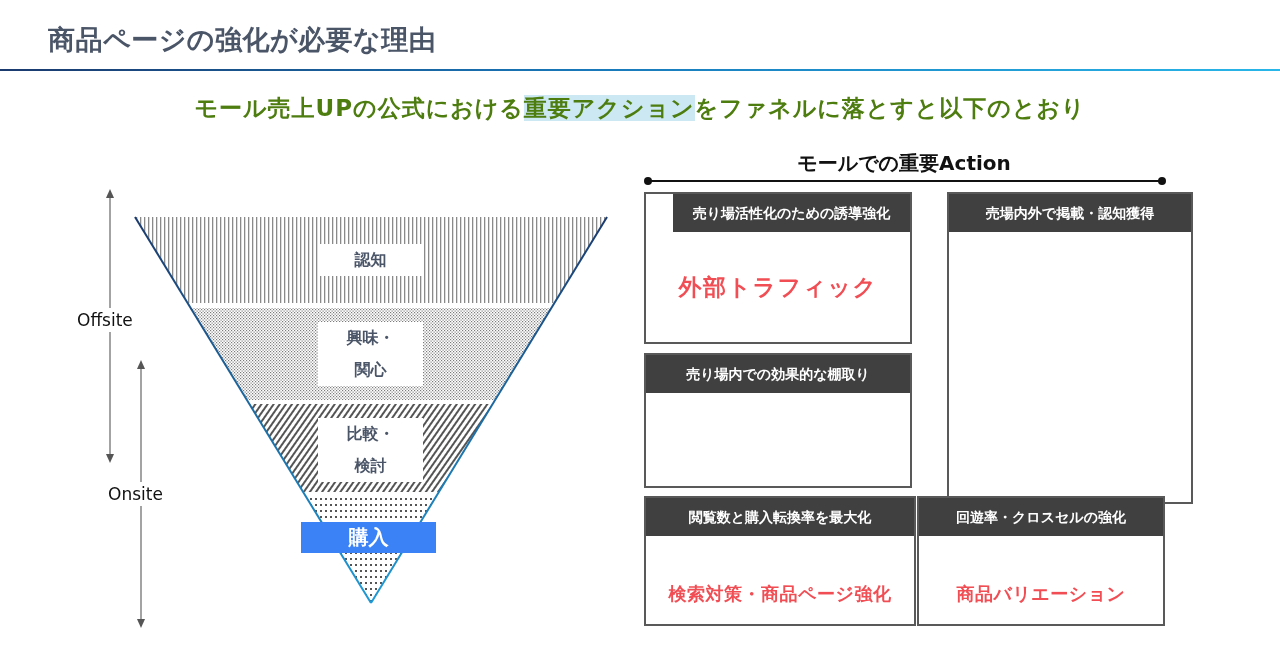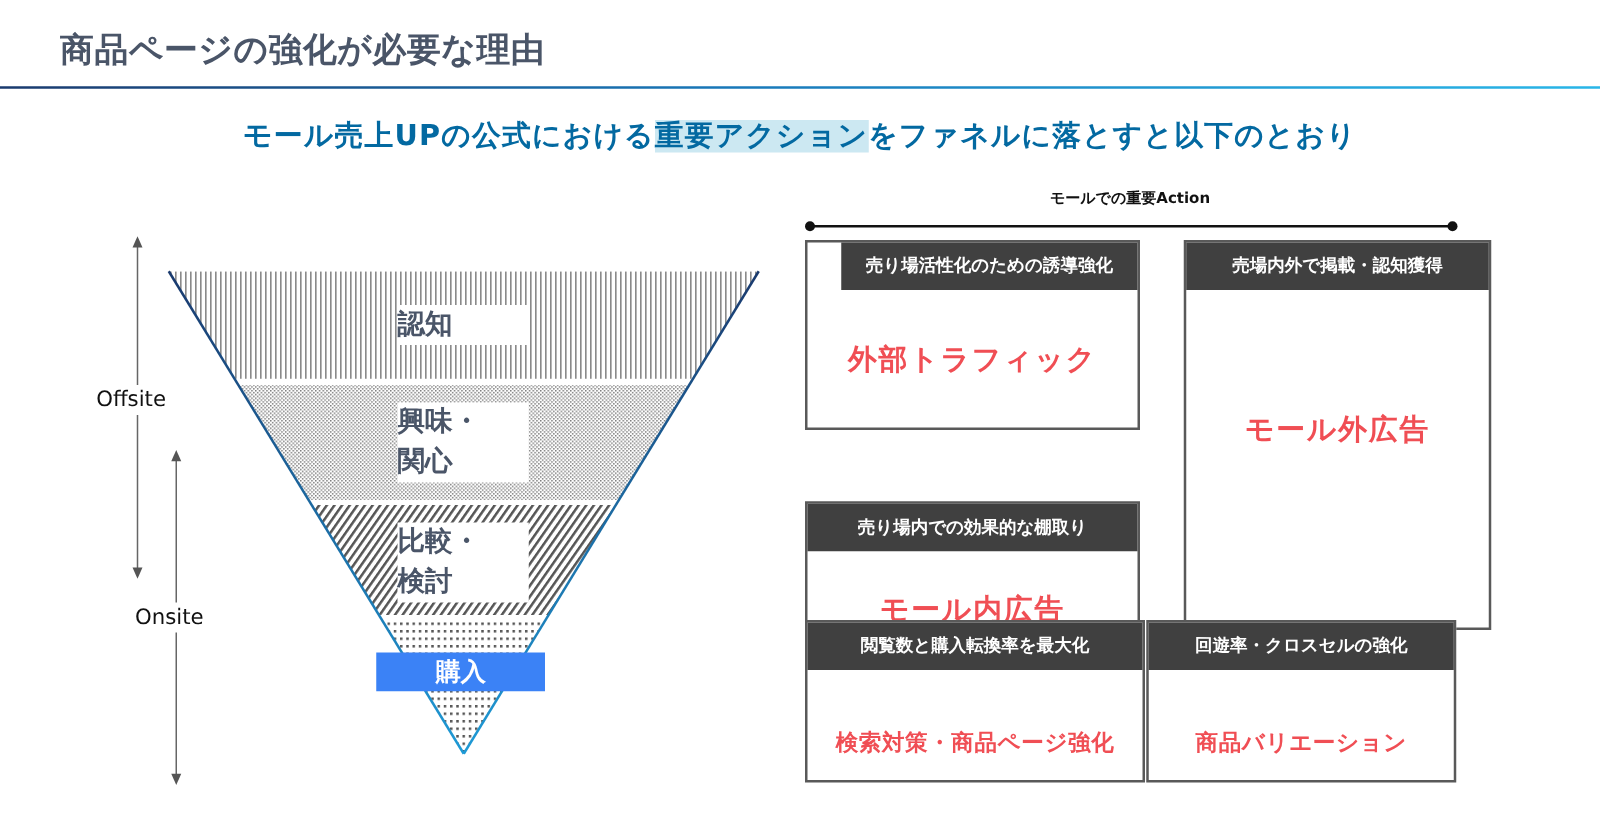--- a/index.html
+++ b/index.html
@@ -3,35 +3,35 @@
 <meta charset="utf-8">
 <style>
   html, body { margin: 0; padding: 0; background: #ffffff; }
   body { width: 1280px; height: 653px; position: relative; overflow: hidden;
          font-family: "DejaVu Sans", "Liberation Sans", sans-serif; }
   .page-title { position: absolute; left: 48px; top: 22px; font-size: 27px; font-weight: bold;
                 color: #4a5568; letter-spacing: 0.5px; }
   .header-rule { position: absolute; left: 0; top: 69px; width: 1280px; height: 2px;
                  background: linear-gradient(90deg, #1a3a6e 0%, #1877b8 45%, #29b6e8 100%); }
   .subtitle { position: absolute; left: 0; width: 1280px; top: 93px; text-align: center;
-              font-size: 23px; font-weight: bold; color: #0369a1; letter-spacing: 1px; }
+              font-size: 23px; font-weight: bold; color: #4d7c0f; letter-spacing: 1px; }
   .subtitle .hl { background: #cce8f2; }
 
   
   .funnel-svg { position: absolute; left: 0; top: 0; }
   .stage-label { position: absolute; background: #ffffff; color: #4a5568; font-weight: bold;
-                 font-size: 22px; text-align: left; line-height: 32px; }
+                 font-size: 16px; text-align: center; line-height: 32px; }
   .purchase-band { position: absolute; left: 301px; top: 522px; width: 135px; height: 31px;
                    background: #3b82f6; color: #fff; font-weight: bold; font-size: 20px;
                    text-align: center; line-height: 31px; }
   .axis-label { position: absolute; font-size: 17px; color: #111; background: #fff; padding: 2px 0; }
 
   
   .actions-title { position: absolute; left: 646px; width: 516px; top: 150px; text-align: center;
-                   font-size: 12px; font-weight: bold; color: #111; }
+                   font-size: 20px; font-weight: bold; color: #111; }
   .actions-line { position: absolute; left: 648px; top: 180px; width: 514px; height: 2px; background: #111; }
   .actions-dot { position: absolute; top: 177px; width: 8px; height: 8px; border-radius: 50%; background: #111; }
   .card { position: absolute; border: 2px solid #595959; background: #fff; box-sizing: border-box; }
   .card-head { background: #404040; color: #fff; font-weight: bold; font-size: 14px; text-align: center;
                height: 38px; line-height: 38px; white-space: nowrap; }
   .card-body { position: absolute; left: 0; right: 0; top: 38px; bottom: 0; display: flex;
                align-items: center; justify-content: center; color: #f04e54; font-weight: bold;
                font-size: 23px; letter-spacing: 1.5px; white-space: nowrap; }
   .card-body.sm { font-size: 18px; letter-spacing: 0.5px; margin-top: 28px; }
 </style>
@@ -107,26 +107,24 @@
 <div class="actions-dot" style="left:644px;"></div>
 <div class="actions-dot" style="left:1158px;"></div>
 
 <div class="card" style="left:644px; top:192px; width:268px; height:152px;padding-left:27px;">
   <div class="card-head">売り場活性化のための誘導強化</div>
   <div class="card-body">外部トラフィック</div>
 </div>
 
 <div class="card" style="left:947px; top:192px; width:246px; height:312px;">
   <div class="card-head">売場内外で掲載・認知獲得</div>
-  <div class="card-body" style="bottom:48px;">モール外広告</div>
 </div>
 
-<div class="card" style="left:644px; top:353px; width:268px; height:135px;margin-top:48px;">
+<div class="card" style="left:644px; top:353px; width:268px; height:135px;">
   <div class="card-head">売り場内での効果的な棚取り</div>
-  <div class="card-body">モール内広告</div>
 </div>
 
 <div class="card" style="left:644px; top:496px; width:272px; height:130px;">
   <div class="card-head">閲覧数と購入転換率を最大化</div>
   <div class="card-body sm">検索対策・商品ページ強化</div>
 </div>
 
 <div class="card" style="left:917px; top:496px; width:248px; height:130px;">
   <div class="card-head">回遊率・クロスセルの強化</div>
   <div class="card-body sm">商品バリエーション</div>

